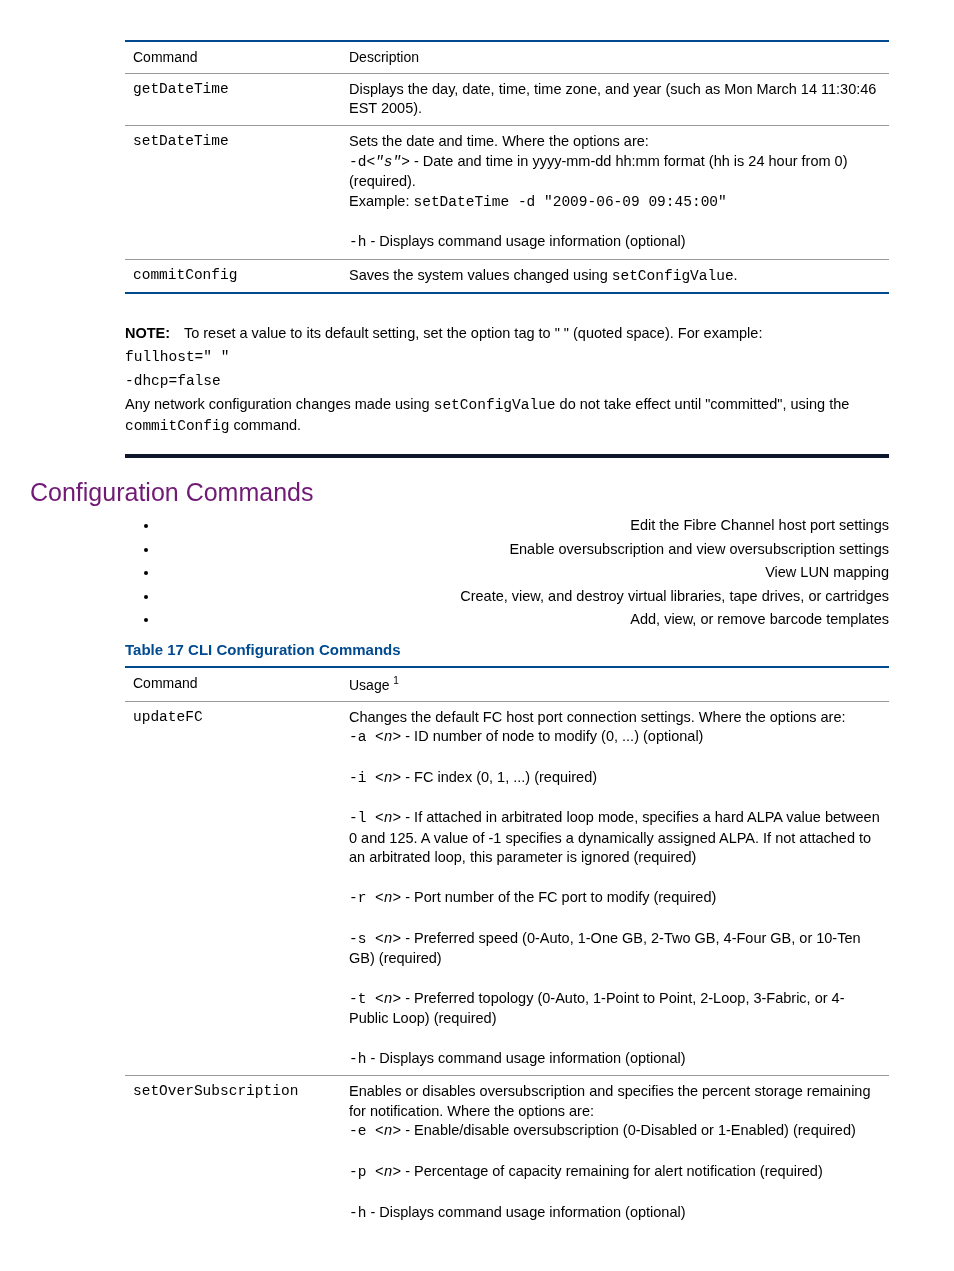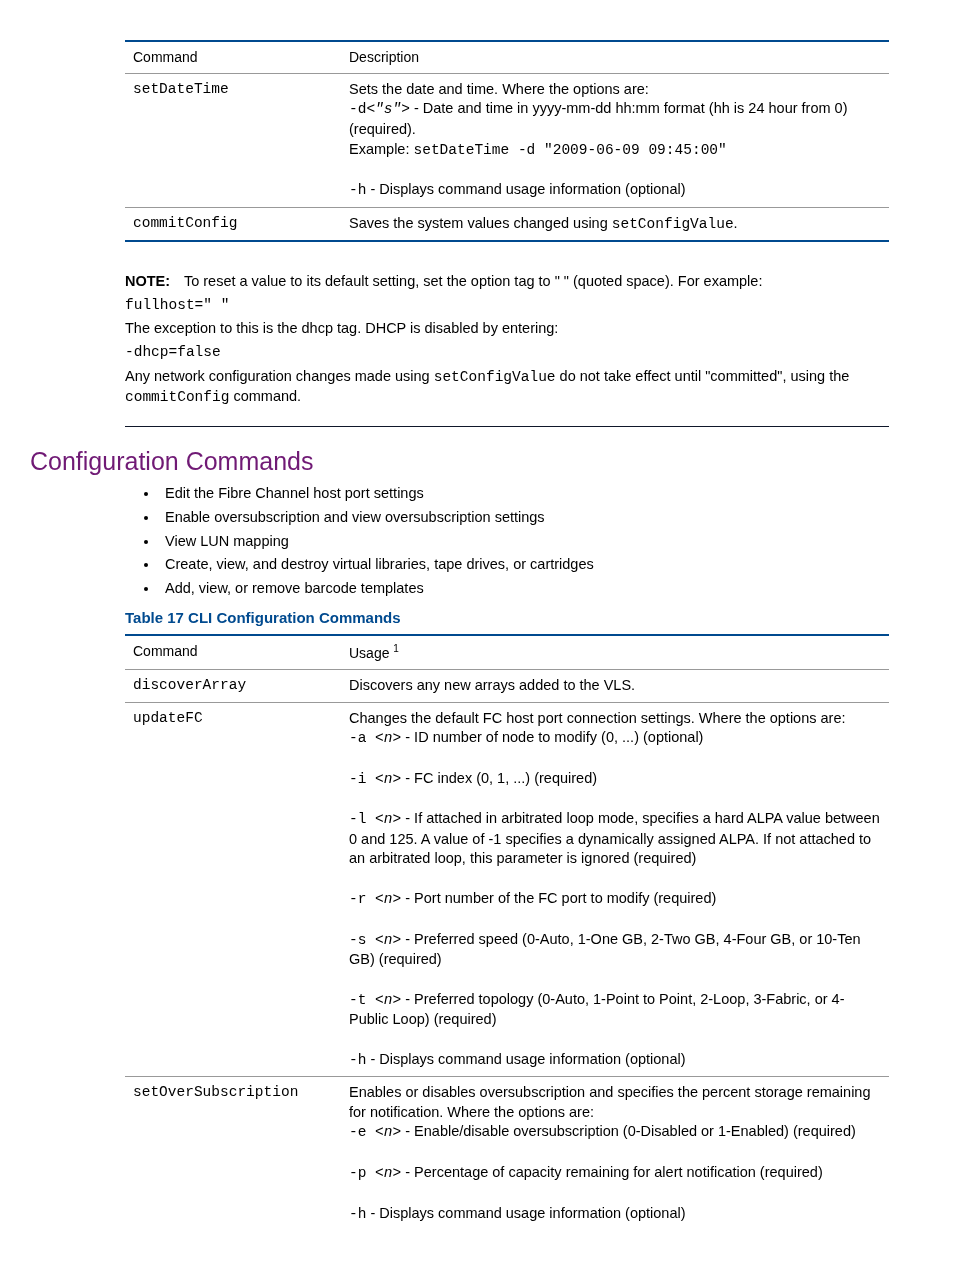--- a/index.html
+++ b/index.html
@@ -38,49 +38,53 @@
     vertical-align: top;
     font-size: 14.5px;
     line-height: 1.35;
   }
   td.cmd { font-family: "Courier New", monospace; width: 200px; }
   .mono { font-family: "Courier New", monospace; }
   .monoi { font-family: "Courier New", monospace; font-style: italic; }
   sup { font-size: 10px; }
   .note-box {
     padding: 10px 0 14px 0;
-    border-bottom: 1px solid #0f172a;
+    border-bottom: 4px solid #0f172a;
     margin-bottom: 18px;
     margin-top: 16px;
   }
   .note-box p { margin: 4px 0; }
   .note-label { font-weight: bold; margin-right: 10px;}
   h2.section {
     color: #701a75;
     font-weight: normal;
     font-size: 25px;
     margin: 16px 0 6px -95px;
   }
   .link { color: #004a8f; }
-  ul.bullets { margin: 6px 0 10px 0; padding-left: 34px; }
+  ul.bullets { margin: 6px 0 10px 0; padding-left: 34px; text-align: right; }
   ul.bullets li { margin: 4px 0; padding-left: 6px;}
   .subline { margin-top: 20px; }
   p.intro { margin: 6px 0;}
 </style>
 </head>
 <body>
 
 <div class="content">
 
 
   <table class="borderbot">
     <tbody>
         <tr>
       <th>Command</th>
       <th>Description</th>
+    </tr>
+    <tr>
+      <td class="cmd">getDateTime</td>
+      <td>Displays the day, date, time, time zone, and year (such as Mon March 14 11:30:46 EST 2005).</td>
     </tr>
     <tr>
       <td class="cmd">setDateTime</td>
       <td>
         <span>Sets the date and time. Where the options are:</span><br>
         <span class="mono">-d</span><span class="monoi">&lt;"s"&gt;</span><span> - Date and time in yyyy-mm-dd hh:mm format (hh is 24 hour from 0) (required).</span><br>
         <span>Example: </span><span class="mono">setDateTime -d "2009-06-09 09:45:00"</span>
         <div class="subline"><span class="mono">-h</span><span> - Displays command usage information (optional)</span></div>
       </td>
     </tr>
@@ -92,21 +96,20 @@
     </tr>
   </tbody>
     </table>
 
   <div class="note-box">
     <p>
       <span class="note-label">NOTE:</span>
       <span>To reset a value to its default setting, set the option tag to " " (quoted space). For example:</span>
     </p>
     <p class="mono">fullhost=" "</p>
-    <p>The exception to this is the dhcp tag. DHCP is disabled by entering:</p>
     <p class="mono">-dhcp=false</p>
     <p>
       <span>Any network configuration changes made using </span><span class="mono">setConfigValue</span><span>  do not take effect until "committed", using the </span><span class="mono">commitConfig</span><span> command.</span>
     </p>
   </div>
 
   <h2 class="section">Configuration Commands</h2>
   <ul class="bullets">
     <li>Edit the Fibre Channel host port settings</li>
     <li>Enable oversubscription and view oversubscription settings</li>
@@ -115,24 +118,20 @@
     <li>Add, view, or remove barcode templates</li>
   </ul>
 
   <div class="table-title">Table 17 CLI Configuration Commands</div>
 
   <table>
     <tbody>
         <tr>
       <th>Command</th>
       <th><span>Usage </span><sup>1</sup></th>
-    </tr>
-    <tr>
-      <td class="cmd">discoverArray</td>
-      <td>Discovers any new arrays added to the VLS.</td>
     </tr>
     <tr>
       <td class="cmd">updateFC</td>
       <td>
         <span>Changes the default FC host port connection settings. Where the options are:</span><br>
         <span class="mono">-a </span><span class="monoi">&lt;n&gt;</span><span> - ID number of node to modify (0, ...) (optional)</span>
         <div class="subline"><span class="mono">-i </span><span class="monoi">&lt;n&gt;</span><span> - FC index (0, 1, ...) (required)</span></div>
         <div class="subline"><span class="mono">-l </span><span class="monoi">&lt;n&gt;</span><span> - If attached in arbitrated loop mode, specifies a hard ALPA value between 0 and 125. A value of -1 specifies a dynamically assigned ALPA. If not attached to an arbitrated loop, this parameter is ignored (required)</span></div>
         <div class="subline"><span class="mono">-r </span><span class="monoi">&lt;n&gt;</span><span> - Port number of the FC port to modify (required)</span></div>
         <div class="subline"><span class="mono">-s </span><span class="monoi">&lt;n&gt;</span><span> - Preferred speed (0-Auto, 1-One GB, 2-Two GB, 4-Four GB, or 10-Ten GB) (required)</span></div>

